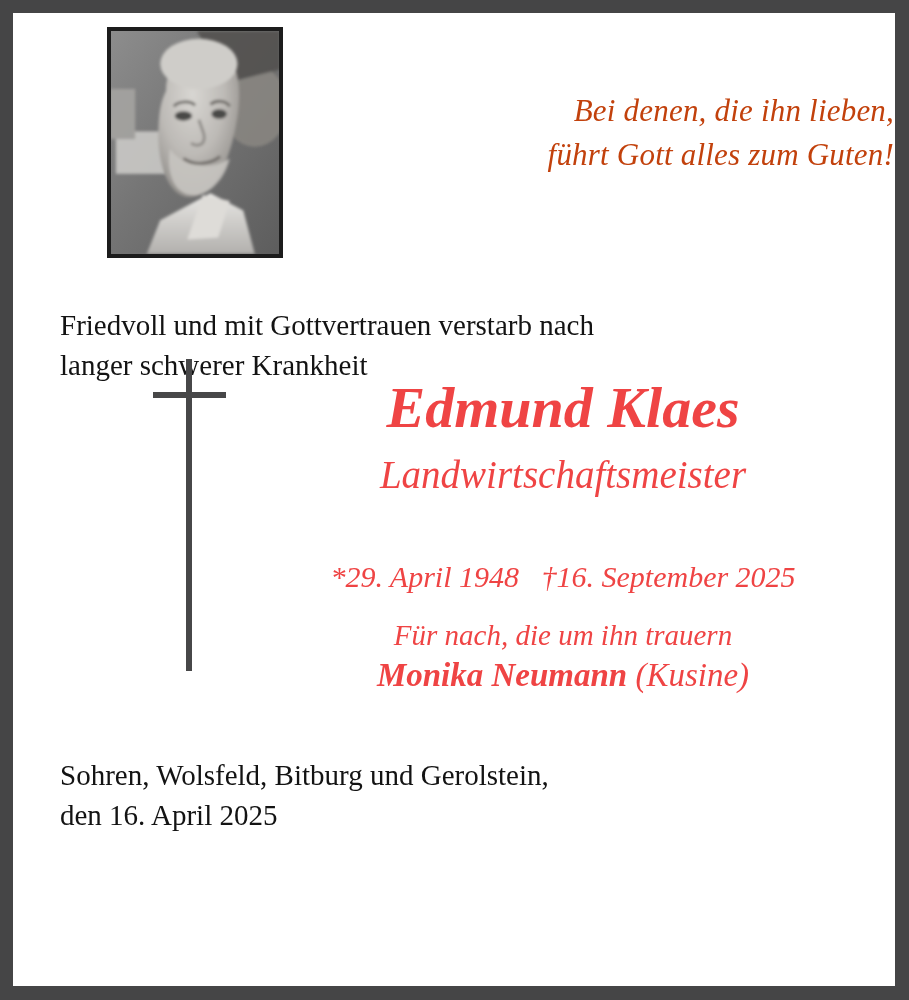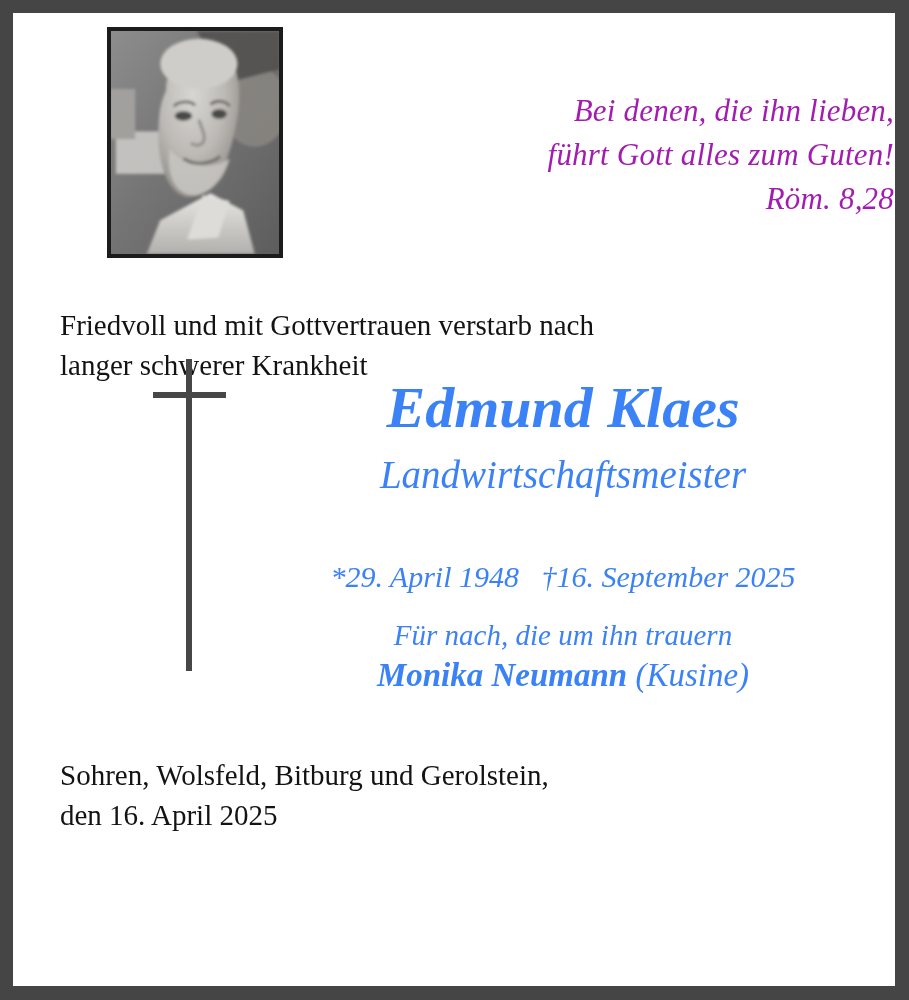--- a/index.html
+++ b/index.html
@@ -50,21 +50,21 @@
   
   .quote {
     position: absolute;
     right: 1px;
     top: 76px;
     width: 520px;
     text-align: right;
     font-style: italic;
     font-size: 31px;
     line-height: 44px;
-    color: #a21caf;
+    color: #c2410c;
     letter-spacing: .2px;
   }
   .quote .ref {
     display: block;
     font-size: 31px;
   }
 
   
   .body-text {
     position: absolute;
@@ -105,21 +105,21 @@
     background: #474748;
   }
 
   
   .name-block {
     position: absolute;
     left: 250px;
     top: 362px;
     width: 600px;
     text-align: center;
-    color: #3b82f6;
+    color: #ef4444;
   }
   .deceased-name {
     font-weight: bold;
     font-style: italic;
     font-size: 58px;
     line-height: 66px;
     letter-spacing: 0px;
   }
   .deceased-role {
     font-style: italic;
@@ -196,21 +196,20 @@
           <path d="M104 76 C110 71 120 72 124 78" stroke="#6d6a66" stroke-width="3" fill="none"></path>
           <path d="M92 92 C96 104 100 110 96 116 C92 120 86 118 84 116" stroke="#8f8c88" stroke-width="3" fill="none"></path>
           <path d="M76 132 C88 140 104 138 114 130" stroke="#6f6c68" stroke-width="3" fill="none"></path>
         </g>
       </svg>
     </div>
 
     <div class="quote">
       <span>Bei denen, die ihn lieben,</span><br>
       <span>führt Gott alles zum Guten!</span>
-      <span class="ref">Röm. 8,28</span>
     </div>
 
     <div class="body-text" id="intro-text">Friedvoll und mit Gottvertrauen verstarb nach
 langer schwerer Krankheit</div>
 
     <div class="cross">
       <div class="stem"></div>
       <div class="bar"></div>
     </div>
 

